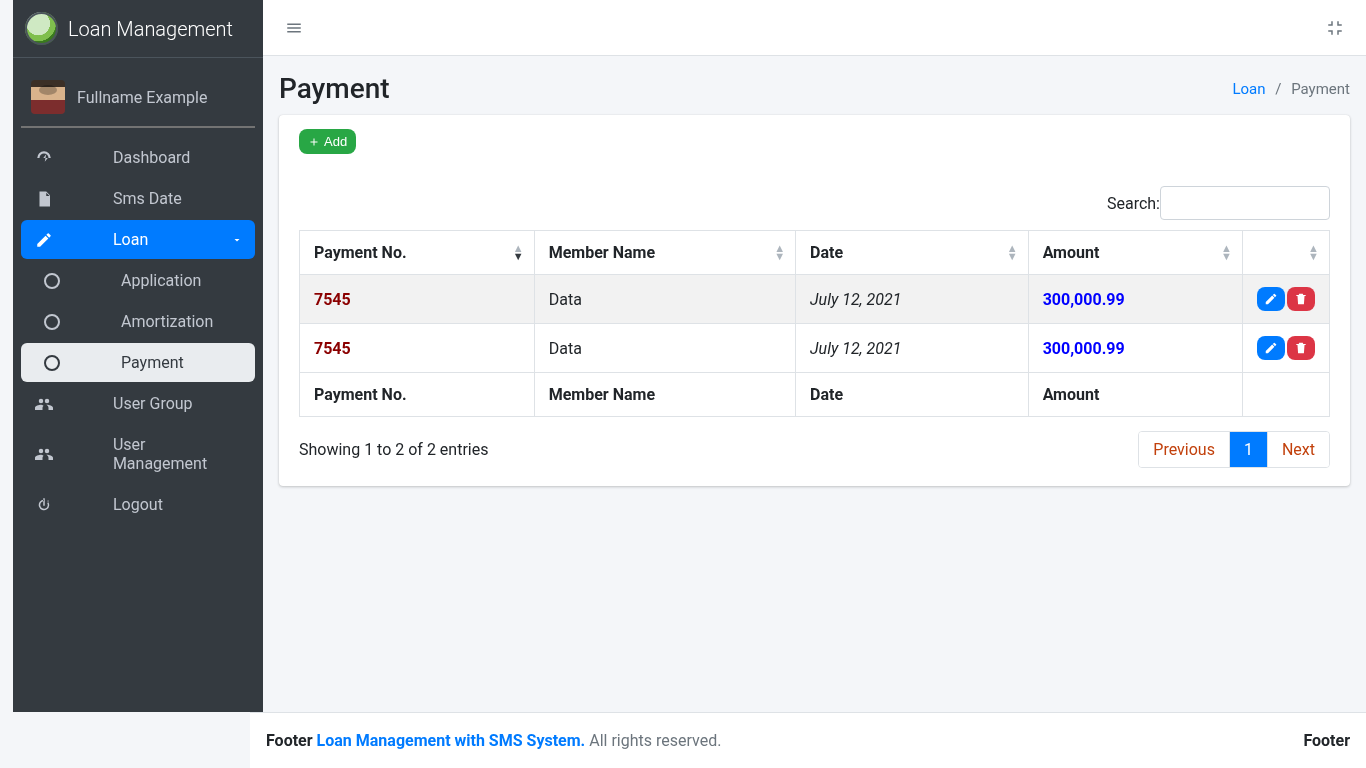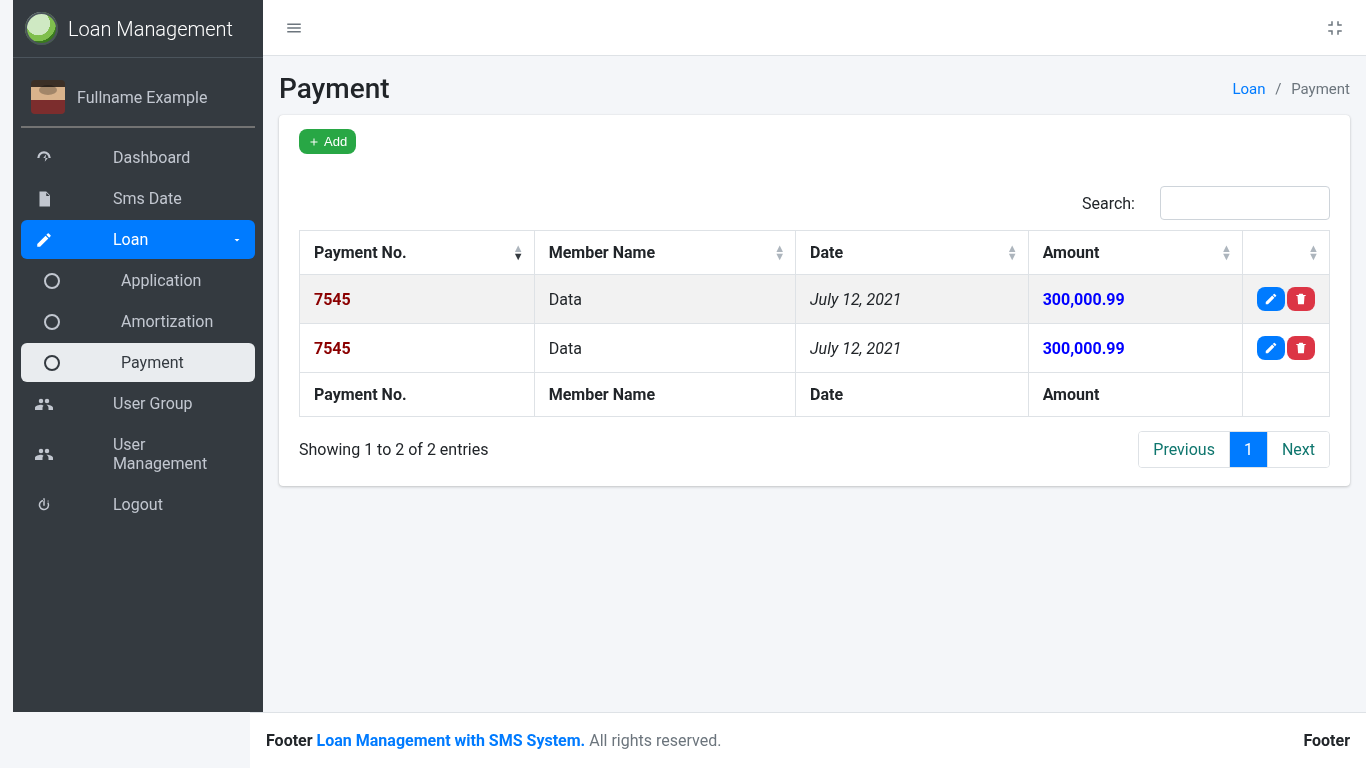--- a/index.html
+++ b/index.html
@@ -48,21 +48,21 @@
   .card-title { font-size: 18px; font-weight: 500; }
   .btn { display:inline-flex; align-items:center; gap:4px; border:1px solid transparent; padding: 4px 10px; border-radius:8px; font-size: 14px; cursor:pointer; }
   .btn-success { background:#28a745; color:#fff; }
   .btn-primary { background:#007bff; color:#fff; }
   .btn-danger  { background:#dc3545; color:#fff; }
   .btn-sm { padding: 4px 8px; font-size: 13px; }
 
   .card-body { padding: 18px 20px; }
 
   .dt-top { display:flex; justify-content:flex-end; margin-bottom: 10px; }
-  .dt-search { display:flex; align-items:center; gap:25px; }
+  .dt-search { display:flex; align-items:center; gap:0; }
   .dt-search input { height: 34px; width: 170px; border:1px solid #ced4da; border-radius:4px; padding: 4px 8px; }
 
   table.data { width: 100%; border-collapse: collapse; }
   table.data th, table.data td { border: 1px solid #dee2e6; padding: 12px 14px; text-align: left; vertical-align: middle; }
   table.data thead th { font-weight: 700; position: relative; }
   .sort-icons { position:absolute; right:10px; top:50%; transform: translateY(-50%); font-size: 11px; color:#adb5bd; line-height: 8px; text-align:center; }
   .sort-icons.active-desc .down { color:#343a40; }
   table.data tbody tr:nth-child(odd) { background: #f2f2f2; }
   table.data tfoot th { font-weight: 700; }
 
@@ -71,21 +71,21 @@
   .pay-amt { color: blue; font-weight:700; }
   .row-actions { white-space: nowrap; }
   .row-actions .btn { padding: 4px 6px; }
   .row-actions .btn + .btn { margin-left: 2px; }
 
   .dt-bottom { display:flex; justify-content: space-between; align-items:center; margin-top: 14px; }
   .pagination { display:flex; border:1px solid #dee2e6; border-radius:4px; overflow:hidden; }
   .page-link { padding: 8px 14px; background:#fff; color:#6c757d; border-left:1px solid #dee2e6; cursor:pointer; }
   .page-link:first-child { border-left:none; }
   .page-link.active { background:#007bff; color:#fff; }
-  .page-link.disabled { color:#0f766e; cursor:default; }
+  .page-link.disabled { color:#c2410c; cursor:default; }
 
   
   .footer { height: 56px; background:#fff; border-top:1px solid #dee2e6; display:flex; align-items:center; justify-content:space-between; padding: 0 16px; color:#6c757d; margin-left:250px; }
   .footer strong { color:#212529; }
   .footer a { color:#007bff; text-decoration:none; font-weight:700; }
 
   
   svg { display:block; }
 </style>
 </head>

